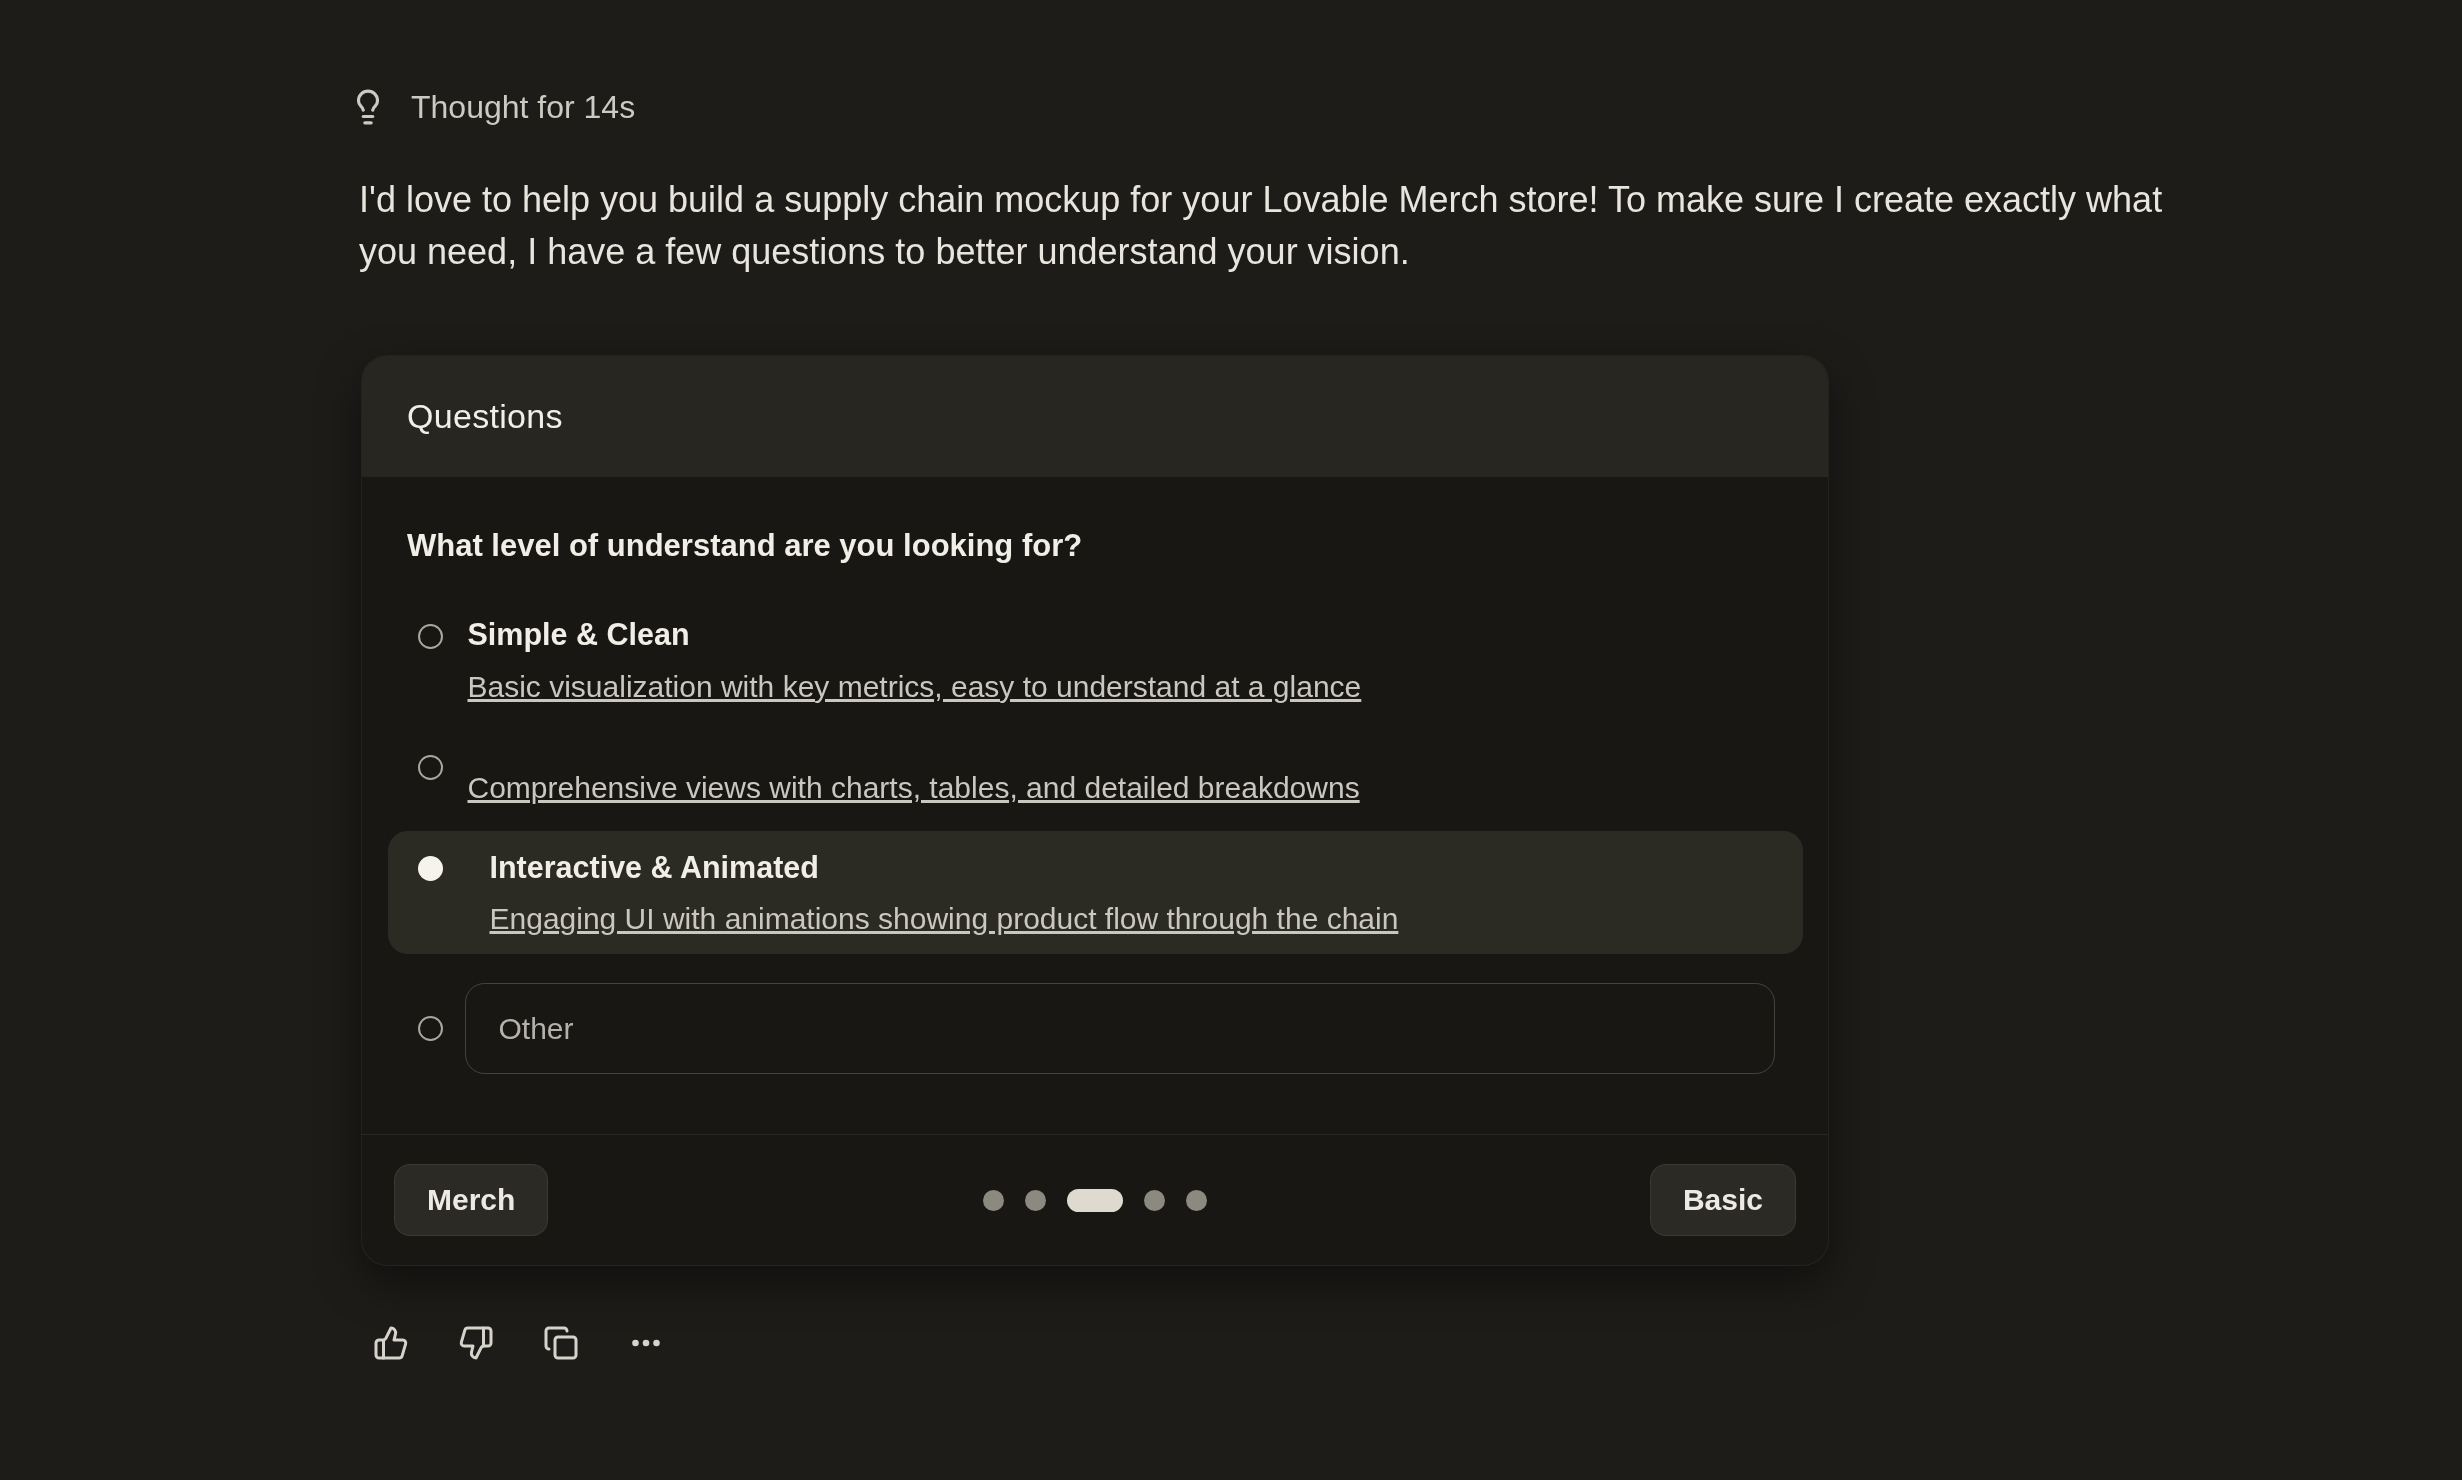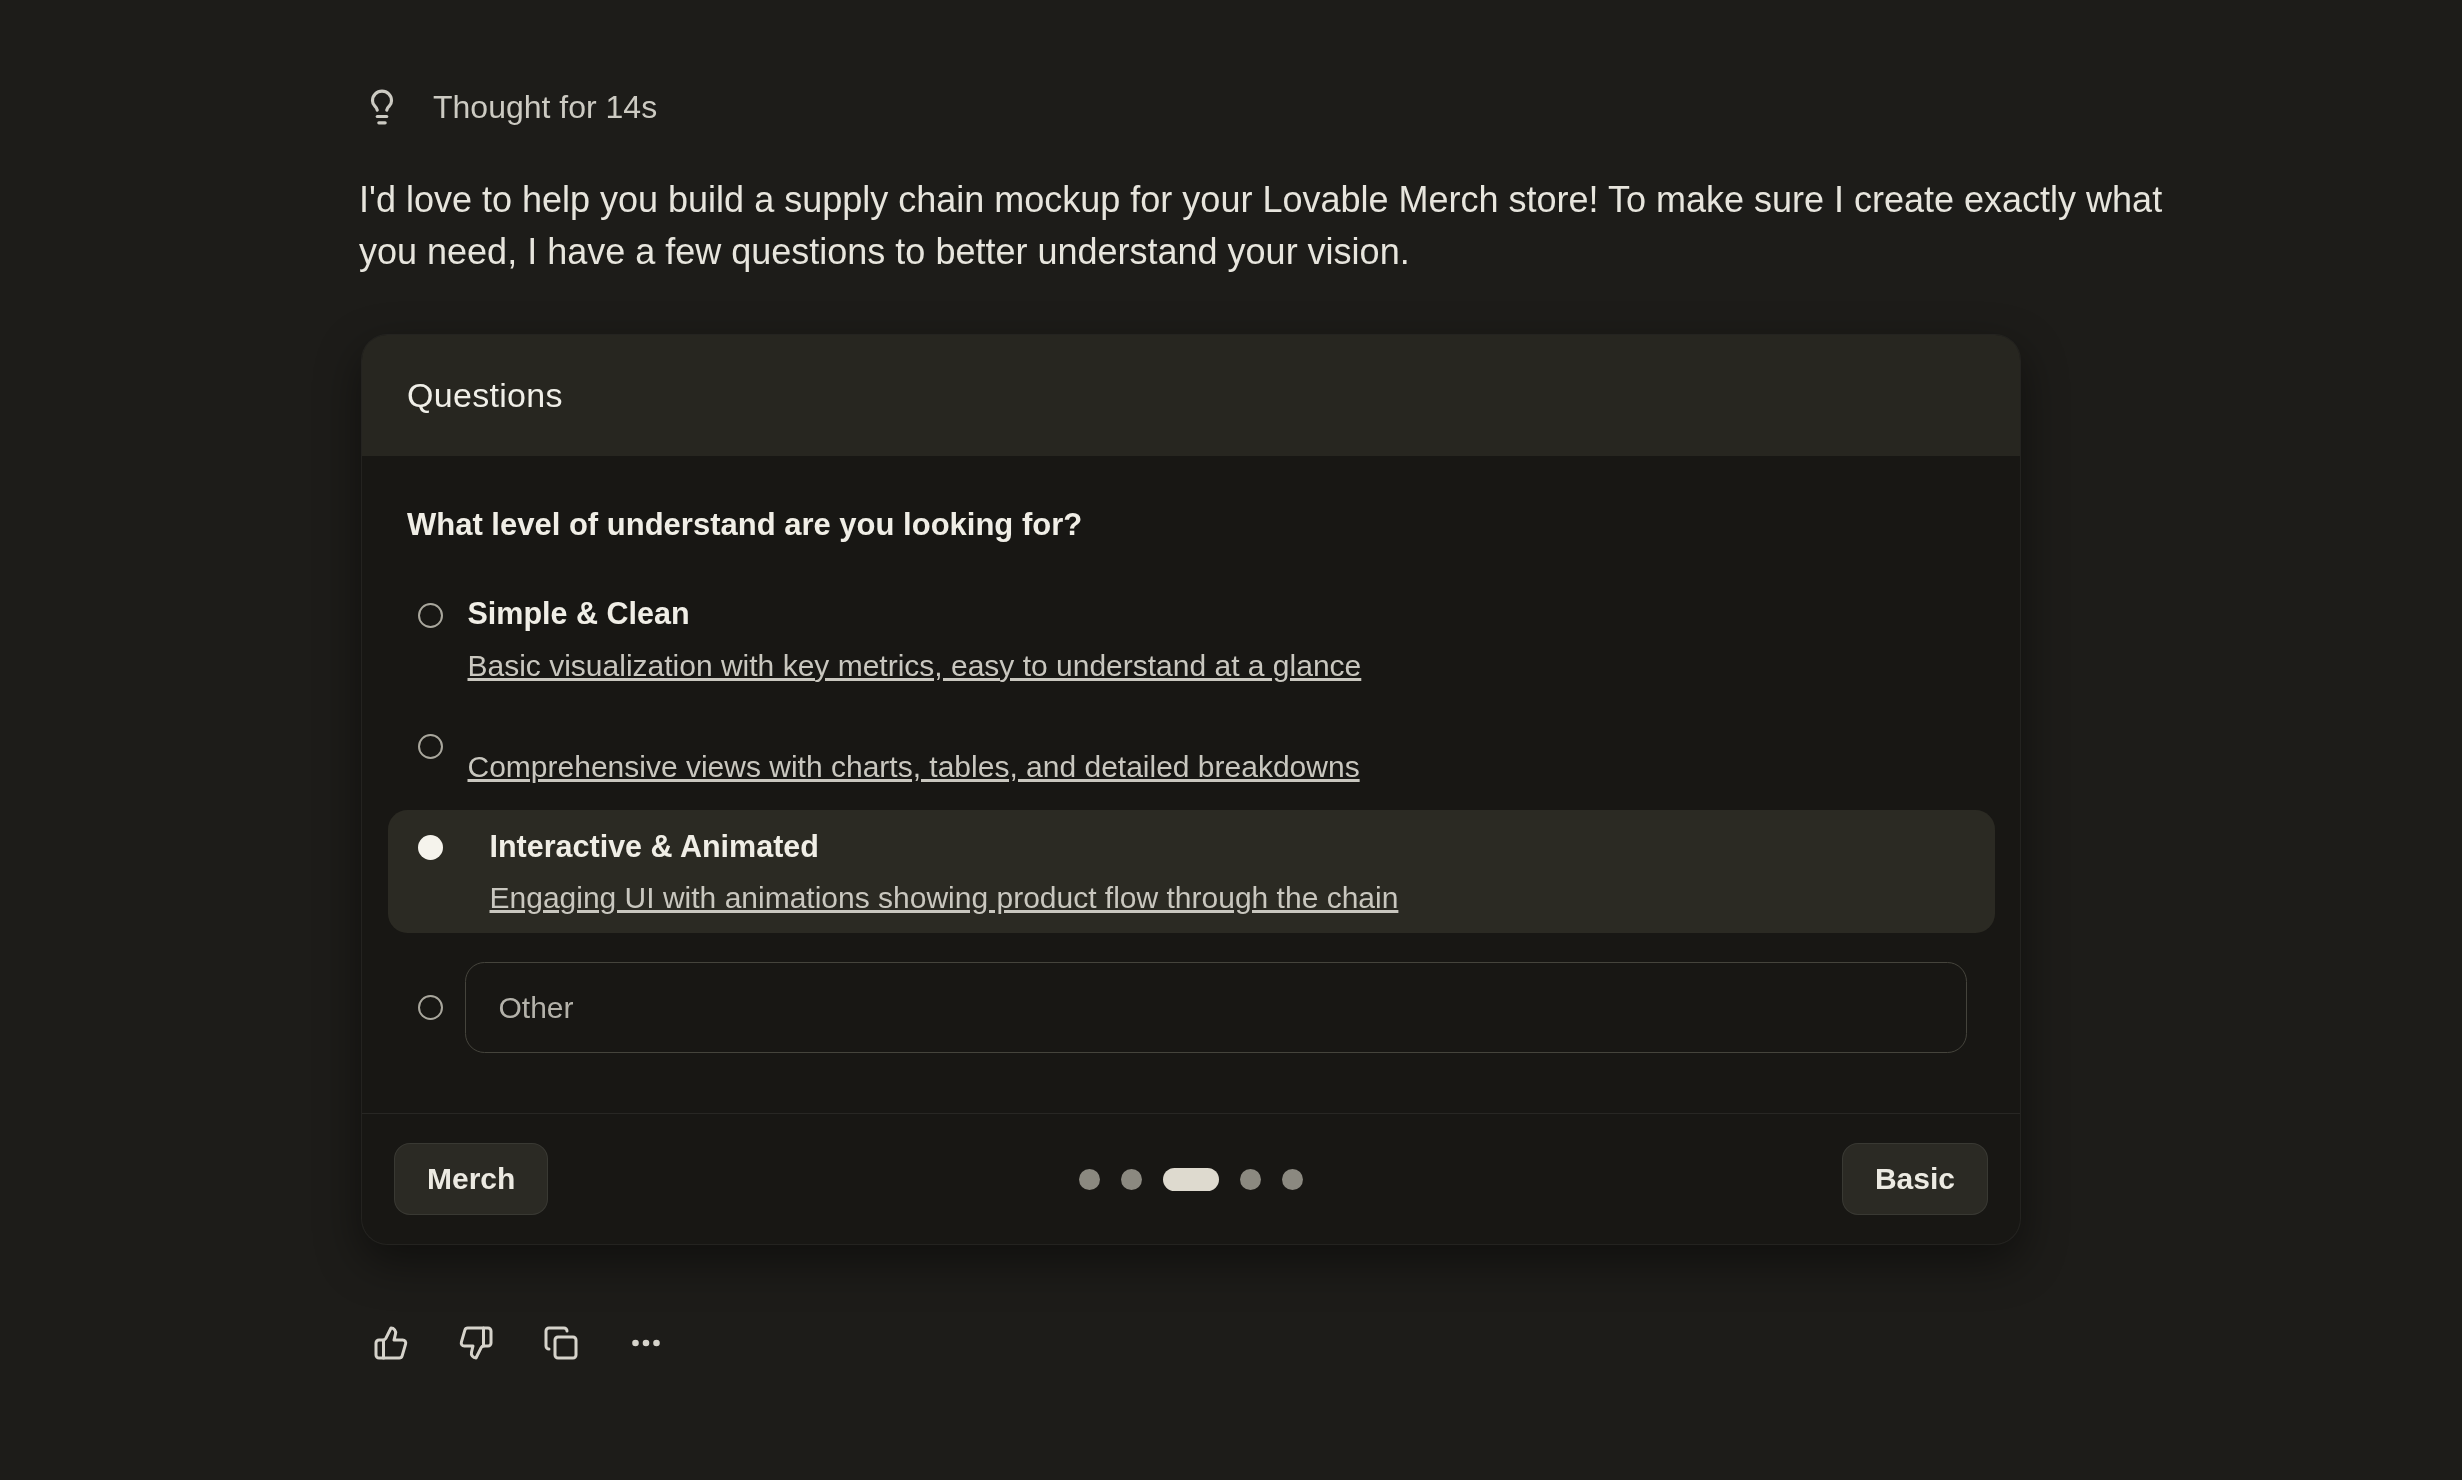--- a/index.html
+++ b/index.html
@@ -11,31 +11,31 @@
   }
   *{box-sizing:border-box;}
   html,body{margin:0;padding:0;}
   body{
     width:2462px;height:1480px;overflow:hidden;position:relative;
     background:var(--page-bg,#1d1c19);
     font-family:"Liberation Sans", sans-serif;
     color:var(--text-primary,#f0eee6);
   }
   .thought-row{
-    position:absolute;left:363px;top:85px;height:44px;
-    display:flex;align-items:center;gap:32px;color:#cccac2;cursor:pointer;
+    position:absolute;left:349px;top:85px;height:44px;
+    display:flex;align-items:center;gap:24px;color:#cccac2;cursor:pointer;
   }
   .thought-row svg{width:38px;height:38px;stroke:#cccac2;}
   .thought-label{font-size:32px;color:#cccac2;}
   .message{
     position:absolute;left:359px;top:174px;width:1851px;
     font-size:36px;line-height:52px;color:#e7e5dd;margin:0;
   }
   .card{
-    position:absolute;left:361px;top:334px;width:1660px;height:911px;
+    position:absolute;left:361px;top:355px;width:1468px;height:911px;
     background:var(--card-bg,#181714);border-radius:26.4px;
     border:1.1px solid rgba(255,255,255,0.055);
     box-shadow:0 17px 46px rgba(0,0,0,0.45);
   }
   .card-header{
     height:121px;background:var(--card-header-bg,#272620);
     border-radius:25px 25px 0 0;display:flex;align-items:center;padding-left:45px;
   }
   .card-title{font-size:34px;font-weight:400;color:#f0efe8;margin:0;letter-spacing:0.3px;}
   .card-body{padding:51px 45px 0 45px;}

